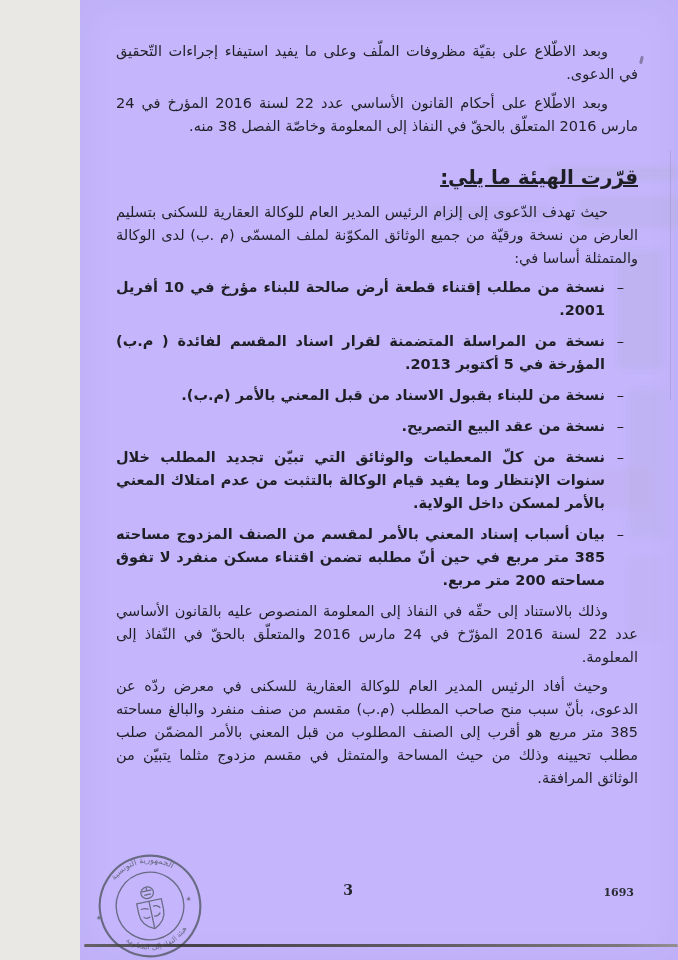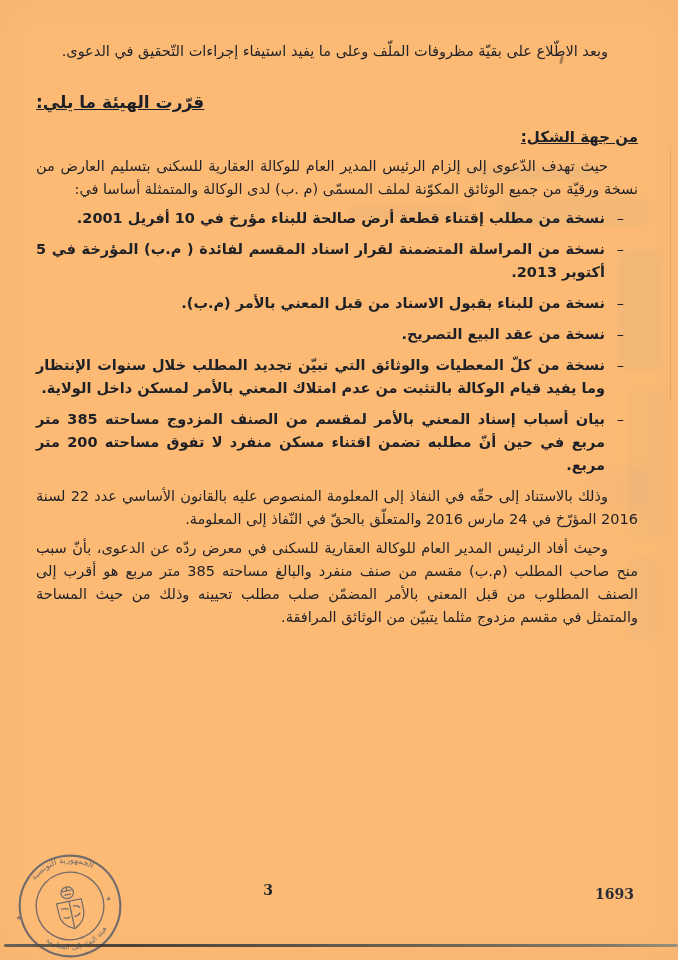--- a/index.html
+++ b/index.html
@@ -4,40 +4,40 @@
 <style>
   html,body{margin:0;padding:0;}
   body{
     width:678px;height:960px;
     background:#e9e8e4;
     font-family:"DejaVu Sans", sans-serif;
     -webkit-font-smoothing:antialiased;
   }
   .page{
     position:relative;
-    width:678px;height:960px;
-    background:#fdba74;
+    width:598px;height:960px;
+    background:#c4b5fd;
     overflow:hidden;
     direction:rtl;
     color:#1e2026;
     box-shadow:inset 0 0 40px rgba(0,0,0,0.04);
   }
   .content{
     position:absolute;
     top:40px;right:40px;left:36px;
     font-size:14.5px;
     line-height:23px;
     text-align:justify;
   }
   p.body-par{margin:0 0 6px;}
   p.indent{text-indent:30px;}
   .decision-heading{
-    text-align:left;
+    text-align:right;
     font-weight:bold;
-    font-size:17px;
+    font-size:20px;
     text-decoration:underline;
     margin:28px 0 12px;
   }
   .section-heading{
     font-weight:bold;
     font-size:15px;
     text-decoration:underline;
     margin:8px 0 6px;
     text-align:right;
   }
@@ -62,21 +62,21 @@
     width:40px;text-align:center;
     font-family:"DejaVu Serif", serif;
     font-weight:bold;font-size:14px;
     color:#23252b;
     direction:ltr;
   }
   .footer-doc-number{
     position:absolute;
     top:886px;right:44px;
     font-family:"DejaVu Serif", serif;
-    font-weight:bold;font-size:14px;
+    font-weight:bold;font-size:11px;
     color:#2a2c33;
     direction:ltr;
   }
   .stamp{
     position:absolute;
     left:12px;top:848px;
     width:116px;height:116px;
     transform:rotate(-12deg);
     opacity:0.82;
   }
@@ -123,24 +123,24 @@
   <div class="bleed b4"></div>
   <div class="bleed b5"></div>
   <div class="bleed b6"></div>
   <div class="bleed b7"></div>
   <div class="right-edge-line"></div>
 
   <div class="content">
 
     <p class="body-par indent">وبعد الاطّلاع على بقيّة مظروفات الملّف وعلى ما يفيد استيفاء إجراءات التّحقيق في الدعوى.</p>
 
+    <p class="body-par indent">وبعد الاطّلاع على أحكام القانون الأساسي عدد 22 لسنة 2016 المؤرخ في 24 مارس 2016 المتعلّق بالحقّ في النفاذ إلى المعلومة وخاصّة الفصل 38 منه.</p>
 
     <div class="decision-heading">قرّرت الهيئة ما يلي:</div>
 
-    <div class="section-heading">من جهة الشكل:</div>
 
 
 
     <p class="body-par indent">حيث تهدف الدّعوى إلى إلزام الرئيس المدير العام للوكالة العقارية للسكنى بتسليم العارض من نسخة ورقيّة من جميع الوثائق المكوّنة لملف المسمّى (م .ب) لدى الوكالة والمتمثلة أساسا في:</p>
 
     <ul class="doc-list">
       <li>
         <span class="dash">–</span>
         <span class="li-text">نسخة من مطلب إقتناء قطعة أرض صالحة للبناء مؤرخ في 10 أفريل 2001.</span>
       </li>

